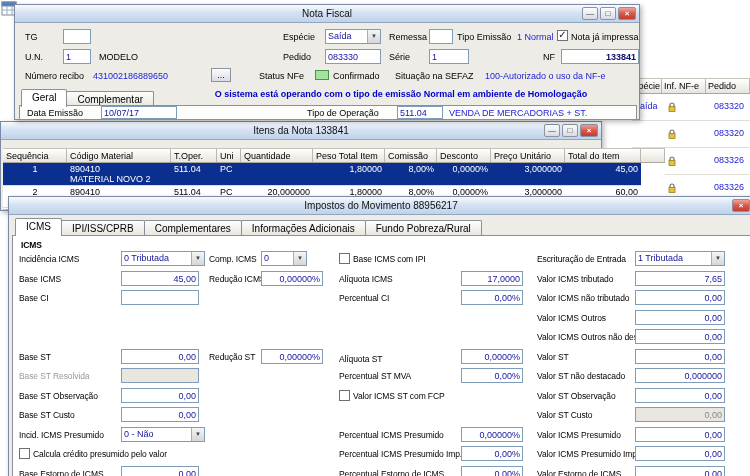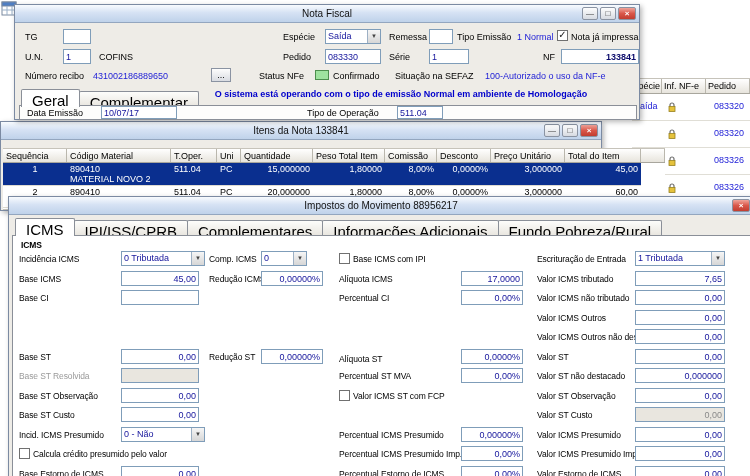--- a/index.html
+++ b/index.html
@@ -33,21 +33,21 @@
   .combo-btn{width:13px;background:linear-gradient(#f6f6f6,#d6d6d6);border-left:1px solid #9db0c4;
     font-size:6px;line-height:13px;text-align:center;color:#444;}
   .chk{position:absolute;width:11px;height:11px;border:1px solid #707070;background:#fff;font-size:10px;line-height:9px;text-align:center;color:#1a1a1a;}
   .chk.checked::after{content:"✓";position:relative;top:-1px;}
   .btn{position:absolute;border:1px solid #8a93a2;background:linear-gradient(#fdfdfd,#d9dce2);
     font-size:9px;text-align:center;line-height:12px;}
 
   
   .tabs{position:absolute;display:flex;align-items:flex-end;}
   .tab{border:1px solid #8a8f98;border-bottom:none;border-radius:2px 2px 0 0;
-    background:linear-gradient(#fdfdfb,#e8e5de);padding:2px 10px;font-size:15px;height:16px;margin-right:-1px;white-space:nowrap;}
+    background:linear-gradient(#fdfdfb,#e8e5de);padding:2px 10px;font-size:10px;height:16px;margin-right:-1px;white-space:nowrap;}
   .tab.active{background:#fff;height:18px;position:relative;z-index:2;}
   .panel{position:absolute;background:#fdfdfc;border:1px solid #8a8f98;}
 
   
   .gridhead{position:absolute;background:linear-gradient(#ffffff,#e7e4dc);border-top:1px solid #c6c3ba;border-bottom:1px solid #a8a69d;}
   .ghcell{position:absolute;top:0;bottom:0;padding:2px 3px;border-right:1px solid #bab7ad;font-size:9px;white-space:nowrap;overflow:hidden;}
   .gridbody{position:absolute;background:#fff;border-bottom:1px solid #c6c3ba;}
   .grow{position:absolute;background:#fff;border-bottom:1px solid #dedbd2;}
   .grow.sel{background:#0a2f8f;color:#fff;}
   .gcell{position:absolute;top:0;bottom:0;padding:1px 3px;font-size:9px;line-height:10px;white-space:nowrap;overflow:hidden;}
@@ -142,21 +142,21 @@
     </div>
     <span class="lbl" style="left:374px;top:27px">Remessa</span>
     <input class="txt" style="left: 414px; top: 24px; width: 24px;" readonly="" value="">
     <span class="lbl" style="left:442px;top:27px">Tipo Emissão</span>
     <span class="lbl blue" style="left:502px;top:27px">1 Normal</span>
     <span class="chk checked" style="left:542px;top:25px"></span>
     <span class="lbl" style="left:556px;top:27px">Nota já impressa</span>
 
     <span class="lbl" style="left:10px;top:47px">U.N.</span>
     <input class="txt" style="left: 48px; top: 44px; width: 28px;" readonly="" value="1">
-    <span class="lbl" style="left:84px;top:47px">COFINS</span>
+    <span class="lbl" style="left:84px;top:47px">MODELO</span>
     <span class="lbl" style="left:268px;top:47px">Pedido</span>
     <input class="txt" style="left: 310px; top: 44px; width: 56px;" readonly="" value="083330">
     <span class="lbl" style="left:374px;top:47px">Série</span>
     <input class="txt" style="left: 414px; top: 44px; width: 40px;" readonly="" value="1">
     <span class="lbl" style="left:528px;top:47px">NF</span>
     <input class="txt num bold" style="left: 546px; top: 44px; width: 78px;" readonly="" value="133841">
 
     <span class="lbl" style="left:10px;top:66px">Número recibo</span>
     <span class="lbl blue" style="left:78px;top:66px">431002186889650</span>
     <span class="btn" style="left:196px;top:63px;width:20px;height:14px">...</span>
@@ -171,20 +171,21 @@
     <div class="tabs" style="left:6px;top:84px">
       <span class="tab active">Geral</span>
       <span class="tab">Complementar</span>
     </div>
     <div class="panel" style="left:4px;top:100px;width:618px;height:15px"></div>
 
     <span class="lbl" style="left:12px;top:103px">Data Emissão</span>
     <input class="txt" style="left: 86px; top: 101px; width: 76px; height: 13px;" readonly="" value="10/07/17">
     <span class="lbl" style="left:292px;top:103px">Tipo de Operação</span>
     <input class="txt" style="left: 382px; top: 101px; width: 46px; height: 13px;" readonly="" value="511.04">
+    <span class="lbl blue" style="left:434px;top:103px">VENDA DE MERCADORIAS + ST.</span>
   </div>
 
   <div class="window" id="win2">
     <div class="titlebar">
       <span class="title">Itens da Nota 133841</span>
       <div class="winbtns">
         <span class="wbtn">—</span>
         <span class="wbtn">□</span>
         <span class="wbtn close">×</span>
       </div>
@@ -204,21 +205,20 @@
       <span class="ghcell" style="left:638px;width:24px"></span>
     </div>
 
     <div class="gridbody" style="left:2px;top:41px;width:662px;height:47px"></div>
 
     <div class="grow sel" style="left:2px;top:41px;width:638px;height:23px">
       <span class="gcell c" style="left:0;width:64px">1</span>
       <span class="gcell" style="left:64px;width:104px"><span>890410</span><br><span>MATERIAL NOVO 2</span></span>
       <span class="gcell" style="left:168px;width:46px">511.04</span>
       <span class="gcell" style="left:214px;width:24px">PC</span>
-      <span class="gcell r" style="left:238px;width:72px">15,000000</span>
       <span class="gcell r" style="left:310px;width:72px">1,80000</span>
       <span class="gcell r" style="left:382px;width:52px">8,00%</span>
       <span class="gcell r" style="left:434px;width:54px">0,0000%</span>
       <span class="gcell r" style="left:488px;width:74px">3,000000</span>
       <span class="gcell r" style="left:562px;width:76px">45,00</span>
     </div>
 
     <div class="grow" style="left:2px;top:64px;width:638px;height:22px">
       <span class="gcell c" style="left:0;width:64px">2</span>
       <span class="gcell" style="left:64px;width:104px">890410</span>

